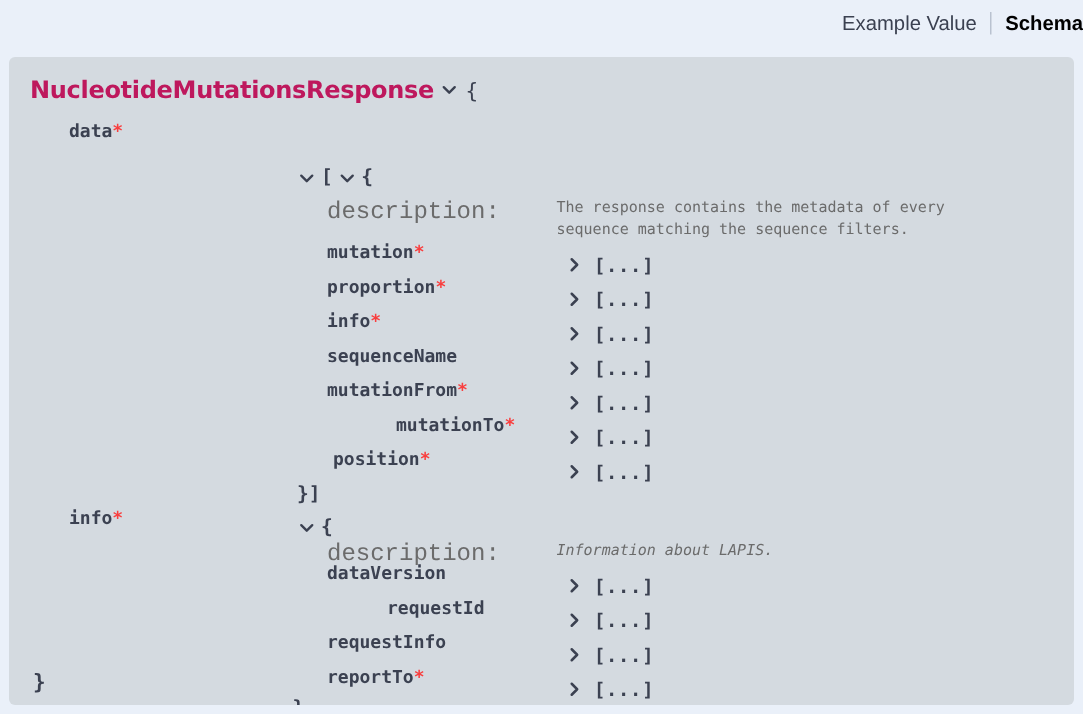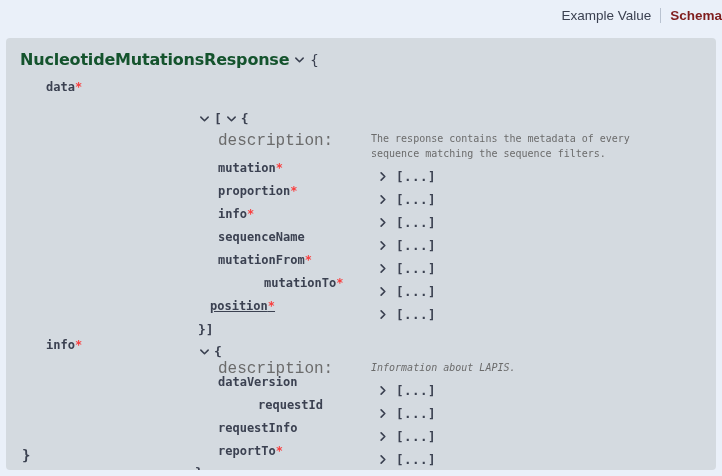--- a/index.html
+++ b/index.html
@@ -24,21 +24,21 @@
     justify-content: flex-end;
   }
   .tab {
     font-size: 13.5px;
     color: #3b4151;
     line-height: 1;
     cursor: pointer;
     white-space: nowrap;
   }
   .tab.inactive { color: #3b4151; font-weight: 400; }
-  .tab.active { color: #7f1d1d; font-weight: 700; }
+  .tab.active { color: #000000; font-weight: 700; }
   .tab-sep {
     width: 1px;
     height: 15px;
     background: #b9c2d0;
     margin: 0 9px;
   }
 
   
   .panel {
     position: absolute;
@@ -65,21 +65,21 @@
     left: 14px;
     top: 12px;
     display: flex;
     align-items: baseline;
     white-space: nowrap;
   }
   .model-title {
     font-family: "DejaVu Sans", sans-serif;
     font-size: 16px;
     font-weight: 700;
-    color: #14532d;
+    color: #be185d;
     letter-spacing: -0.2px;
   }
   .brace {
     font-family: "DejaVu Sans Mono", monospace;
     font-size: 14px;
     color: #3b4151;
   }
 
   
   .caret {
@@ -199,21 +199,21 @@
     </div>
     <div class="abs prop" style="left:212px; top:192px;">
       <span>sequenceName</span>
     </div>
     <div class="abs prop" style="left:212px; top:215px;">
       <span>mutationFrom</span><span class="req">*</span>
     </div>
     <div class="abs prop" style="left:212px; top:238px;padding-left:46px;">
       <span>mutationTo</span><span class="req">*</span>
     </div>
-    <div class="abs prop" style="left:204px; top:261px;text-decoration:underline;">
+    <div class="abs prop" style="left:216px; top:261px;">
       <span>position</span><span class="req">*</span>
     </div>
 
     <div class="abs collapsed" style="left:370px; top:131px;">
       <span class="caret">
         <svg width="11" height="11" viewBox="0 0 12 12">
             <path d="M4.5 2 L8.5 6 L4.5 10" fill="none" stroke="#3b4151" stroke-width="1.8" stroke-linecap="round" stroke-linejoin="round"></path>
           </svg>
       </span>
       <span class="ell">[...]</span>

